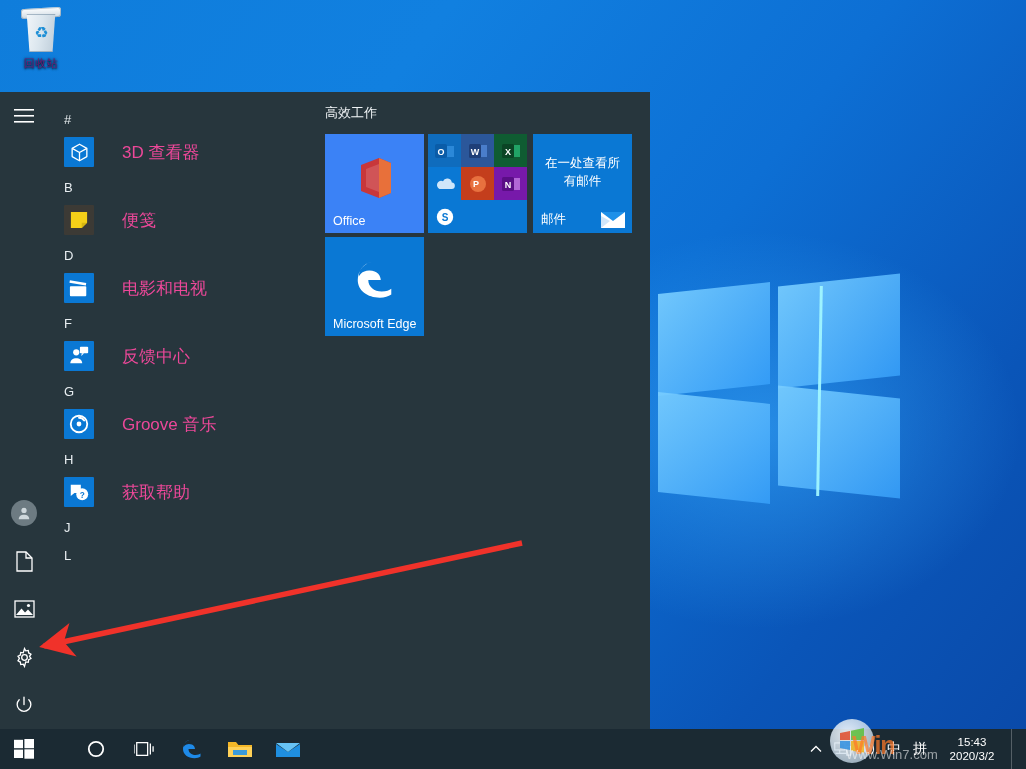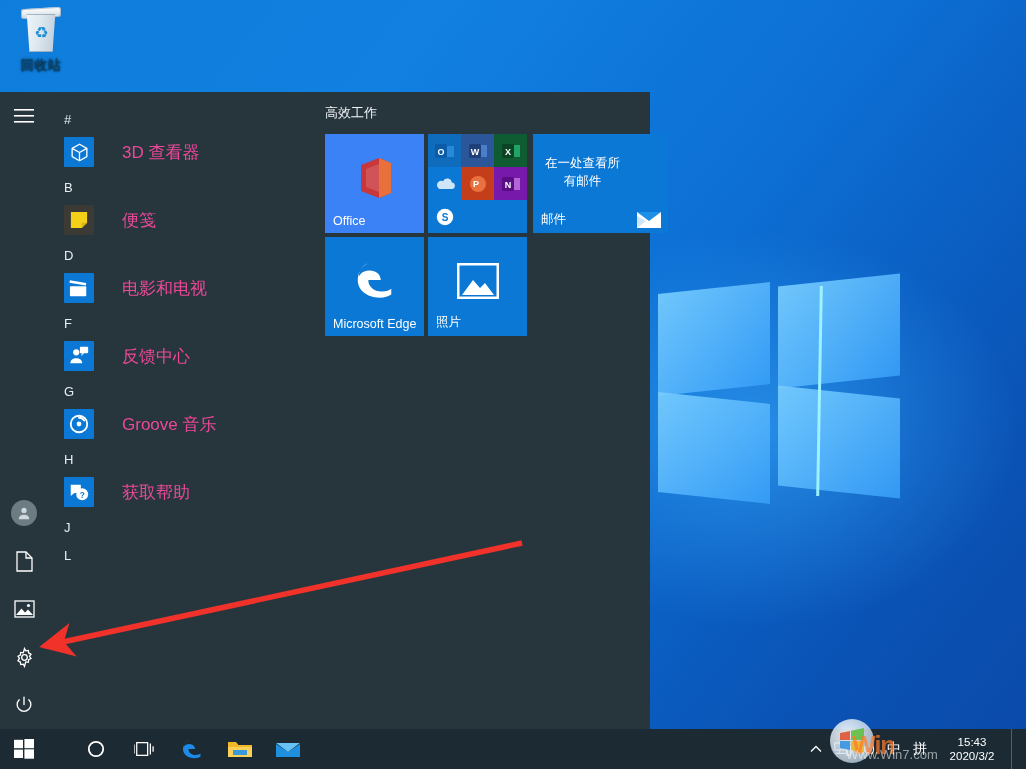--- a/index.html
+++ b/index.html
@@ -30,21 +30,21 @@
   #recycle .bin .lid{
     position:absolute;left:3px;top:2px;width:40px;height:10px;border-radius:3px;
     background:linear-gradient(180deg,#fdfefe,#cdd9e3);
     box-shadow:inset 0 0 0 1px rgba(120,145,165,.55);
     transform:skewY(-3deg);
   }
   #recycle .bin .rec{
     position:absolute;left:15px;top:18px;width:17px;height:17px;color:#1e8fd6;font-size:16px;line-height:17px;
   }
   #recycle .lbl{
-    margin-top:2px;color:#0c4a6e;font-size:13px;letter-spacing:.5px;
+    margin-top:2px;color:#701a75;font-size:11px;letter-spacing:.5px;
     text-shadow:0 1px 2px rgba(0,0,0,.85),0 0 3px rgba(0,0,0,.7);
   }
   
   #start-menu{
     position:absolute;left:0;top:92px;width:650px;height:637px;
     background:#27363d;color:#fff;
   }
   #rail{position:absolute;left:0;top:0;width:48px;height:100%;}
   .rail-btn{
     position:absolute;left:0;width:48px;height:48px;display:flex;align-items:center;justify-content:center;
@@ -318,44 +318,37 @@
           </svg>
       </div>
       <div style="position:absolute;left:0;top:66px;width:33px;height:33px;background:#0a78d4;display:flex;align-items:center;justify-content:center;">
         <svg width="20" height="20" viewBox="0 0 20 20">
             <circle cx="10" cy="10" r="8.2" fill="#fff"></circle>
             <text x="10" y="13.5" font-size="10" fill="#0a78d4" text-anchor="middle" font-family="Liberation Sans" font-weight="bold">S</text>
           </svg>
       </div>
     </div>
 
-    <div class="tile" style="left:208px;top:40px;width:99px;height:99px;background:#0a78d4;padding-left:36px;">
+    <div class="tile" style="left:208px;top:40px;width:99px;height:99px;background:#0a78d4;">
       <div style="position:absolute;left:8px;top:20px;width:83px;text-align:center;font-size:12.5px;line-height:18px;color:#fff;">在一处查看所有邮件</div>
       <span class="tname">邮件</span>
       <svg width="24" height="16" viewBox="0 0 24 16" style="position:absolute;right:7px;bottom:5px;">
         <rect x="0" y="0" width="24" height="16" fill="#fff"></rect>
           <path d="M0 0l12 9L24 0z" fill="#1e90e8"></path>
           <path d="M0 16l9-7-9-5z" fill="#cfe6fa"></path>
       </svg>
     </div>
 
     <div class="tile" style="left:0;top:143px;width:99px;height:99px;background:#0a78d4;">
       <svg width="46" height="46" viewBox="0 0 48 48" style="position:absolute;left:27px;top:20px;">
         <path d="M24 5C14 5 7 12 7 21c0-1 3-7 11-7 9 0 12 6 12 10H17c0 7 6 12 14 12 5 0 8-1.6 10-3v6c-3 2-7 3.4-12 3.4C16 42.4 6 35 6 24 6 13 14 5 24 5z" fill="#fff"></path>
       </svg>
       <span class="tname">Microsoft Edge</span>
     </div>
 
-    <div class="tile" style="left:103px;top:143px;width:99px;height:99px;background:#0a78d4;">
-      <svg width="42" height="36" viewBox="0 0 42 36" style="position:absolute;left:29px;top:26px;">
-        <rect x="1" y="1" width="40" height="34" fill="none" stroke="#fff" stroke-width="3"></rect>
-        <path d="M5 32l11-15 7 8 5-5 9 12z" fill="#fff"></path>
-      </svg>
-      <span class="tname">照片</span>
-    </div>
   </div>
 </div>
 
 <div id="taskbar">
   <div id="startbtn">
     <svg width="20" height="20" viewBox="0 0 20 20">
       <g fill="#fff">
           <rect x="0" y="0.8" width="9" height="8.4"></rect>
           <rect x="10.4" y="0" width="9.6" height="9.2"></rect>
       <rect x="0" y="10.6" width="9" height="8.4"></rect>

